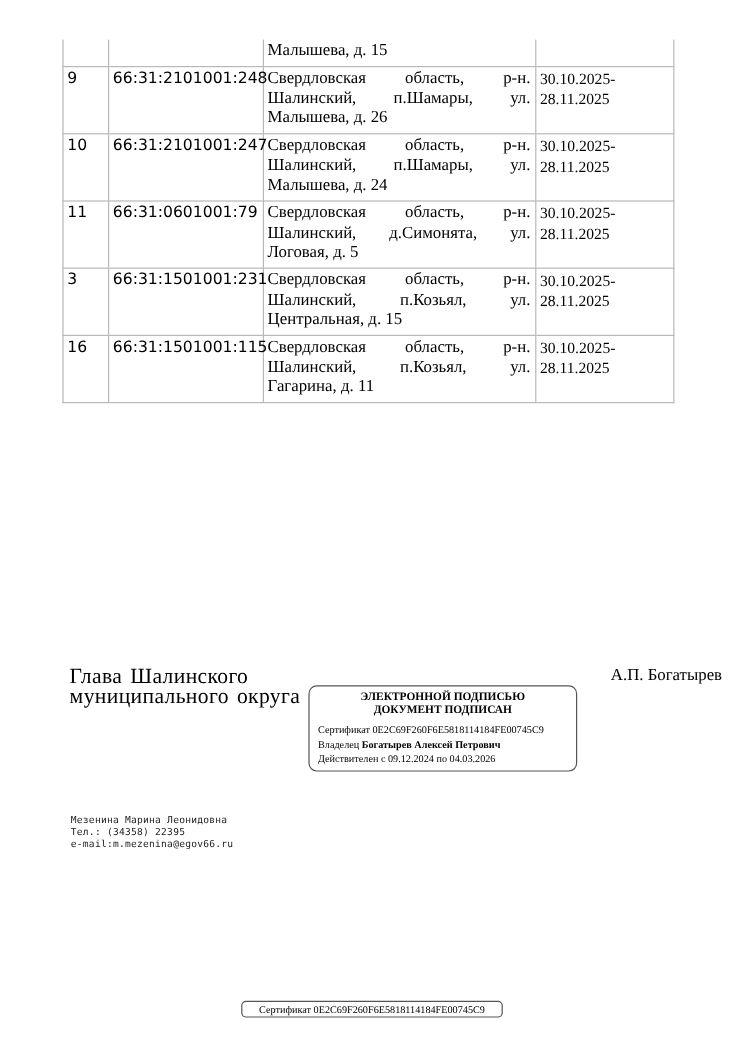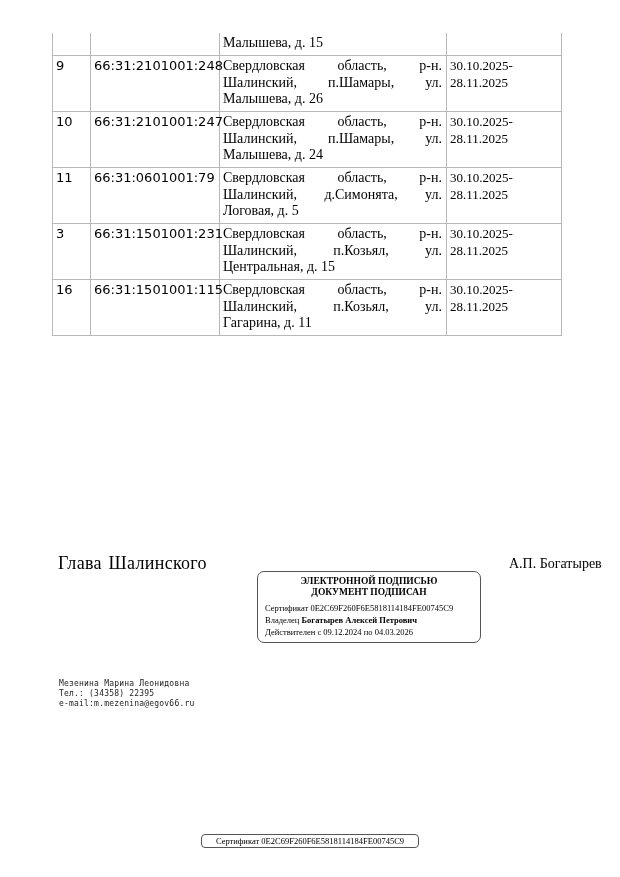--- a/index.html
+++ b/index.html
@@ -201,20 +201,21 @@
       <td class="c-date">
         <div>30.10.2025-</div>
         <div>28.11.2025</div>
       </td>
     </tr>
   </tbody>
     </table>
 
   <div class="head-title">
     <div>Глава Шалинского</div>
+    <div>муниципального округа</div>
   </div>
   <div class="head-name">А.П. Богатырев</div>
 
   <div class="stamp">
     <div class="stamp-title">
       <div>ЭЛЕКТРОННОЙ ПОДПИСЬЮ</div>
       <div>ДОКУМЕНТ ПОДПИСАН</div>
     </div>
     <div class="stamp-line" style="top:31px;">
       <span>Сертификат</span>

